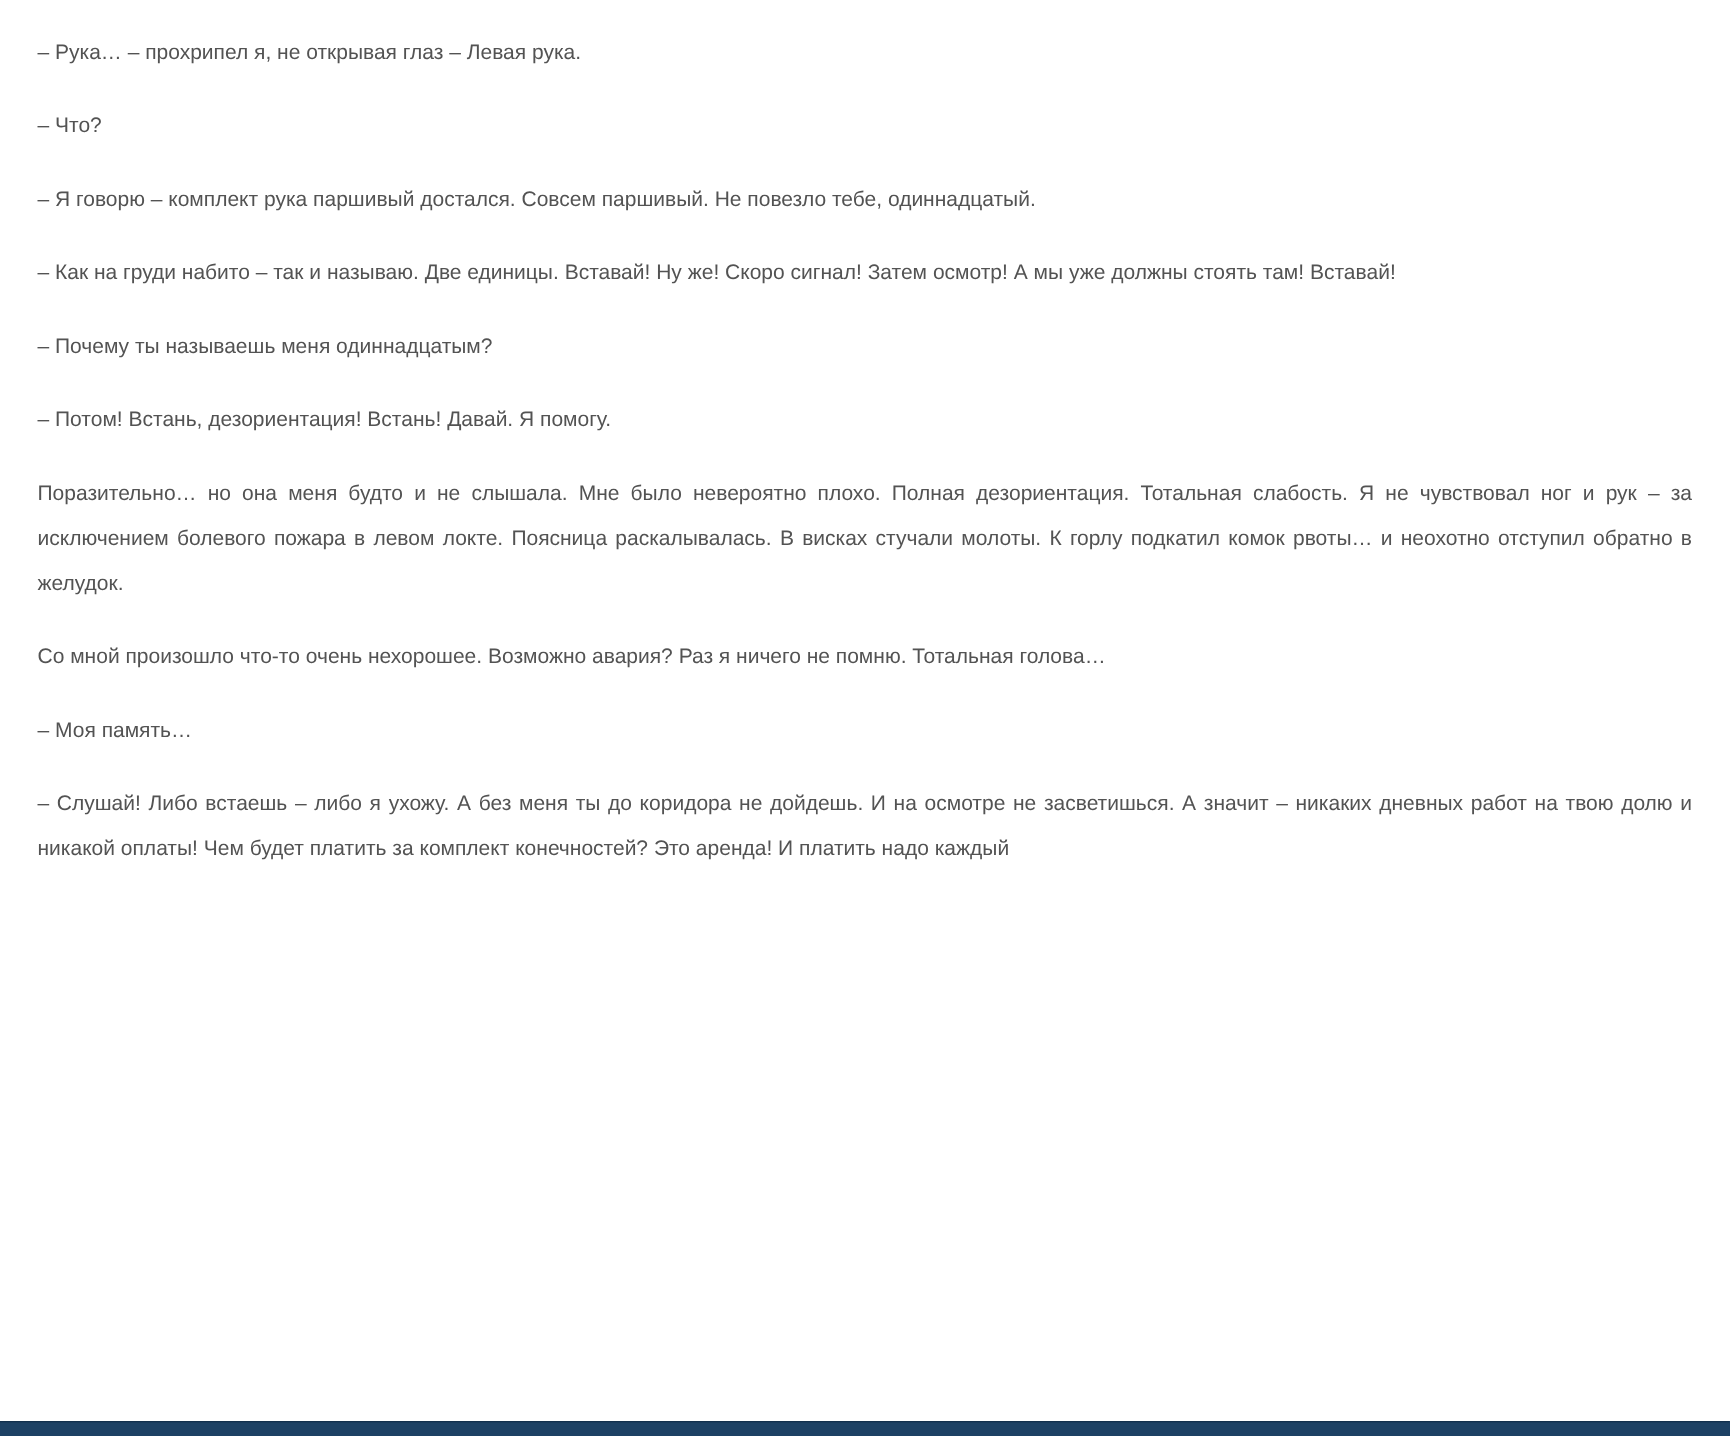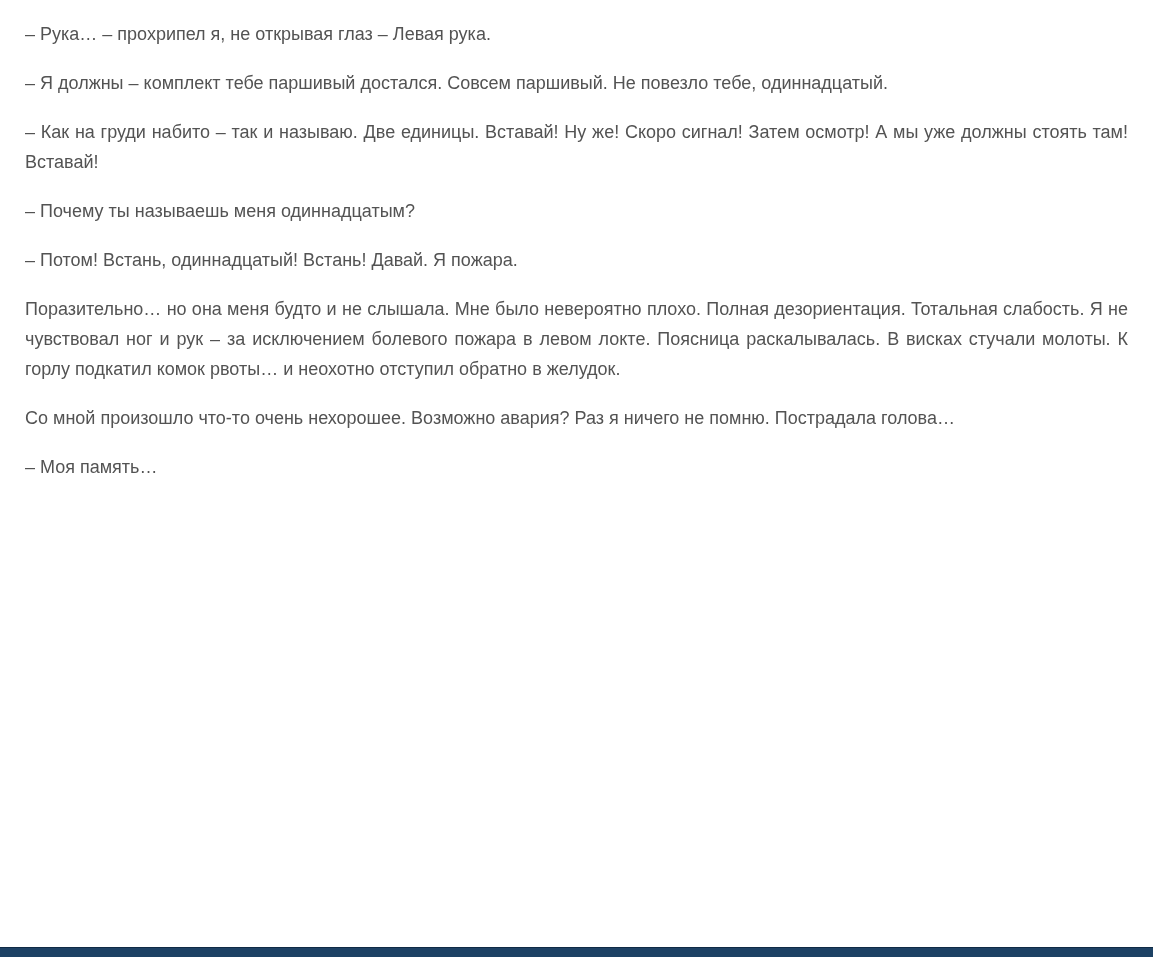--- a/index.html
+++ b/index.html
@@ -19,43 +19,45 @@
   }
   .reader-page {
     width: 1153px;
     height: 957px;
     padding: 0 25px;
     background: var(--bg-color);
     overflow: hidden;
   }
   .reader-page p {
     font-family: "Liberation Sans", "DejaVu Sans", sans-serif;
-    font-size: 18px;
+    font-size: 14px;
     line-height: 30px;
     color: var(--text-color);
     text-align: justify;
     margin: 19px 0;
   }
   .bottom-bar {
     position: fixed;
     left: 0;
     right: 0;
     bottom: 0;
     height: 10px;
     background: var(--bar-color);
     border-top: 1px solid var(--bar-edge-color);
   }
 </style>
 </head>
 <body>
 
 <main class="reader-page">
   <p>– Рука… – прохрипел я, не открывая глаз – Левая рука.</p>
-  <p>– Я должны – комплект тебе паршивый достался. Совсем паршивый. Не повезло тебе, одиннадцатый.</p>
+  <p>– Что?</p>
+  <p>– Я говорю – комплект рука паршивый достался. Совсем паршивый. Не повезло тебе, одиннадцатый.</p>
   <p>– Как на груди набито – так и называю. Две единицы. Вставай! Ну же! Скоро сигнал! Затем осмотр! А мы уже должны стоять там! Вставай!</p>
   <p>– Почему ты называешь меня одиннадцатым?</p>
-  <p>– Потом! Встань, одиннадцатый! Встань! Давай. Я пожара.</p>
+  <p>– Потом! Встань, дезориентация! Встань! Давай. Я помогу.</p>
   <p>Поразительно… но она меня будто и не слышала. Мне было невероятно плохо. Полная дезориентация. Тотальная слабость. Я не чувствовал ног и рук – за исключением болевого пожара в левом локте. Поясница раскалывалась. В висках стучали молоты. К горлу подкатил комок рвоты… и неохотно отступил обратно в желудок.</p>
-  <p>Со мной произошло что-то очень нехорошее. Возможно авария? Раз я ничего не помню. Пострадала голова…</p>
+  <p>Со мной произошло что-то очень нехорошее. Возможно авария? Раз я ничего не помню. Тотальная голова…</p>
   <p>– Моя память…</p>
+  <p>– Слушай! Либо встаешь – либо я ухожу. А без меня ты до коридора не дойдешь. И на осмотре не засветишься. А значит – никаких дневных работ на твою долю и никакой оплаты! Чем будет платить за комплект конечностей? Это аренда! И платить надо каждый</p>
 </main>
 
 <div class="bottom-bar"></div>
 
 </body></html>

